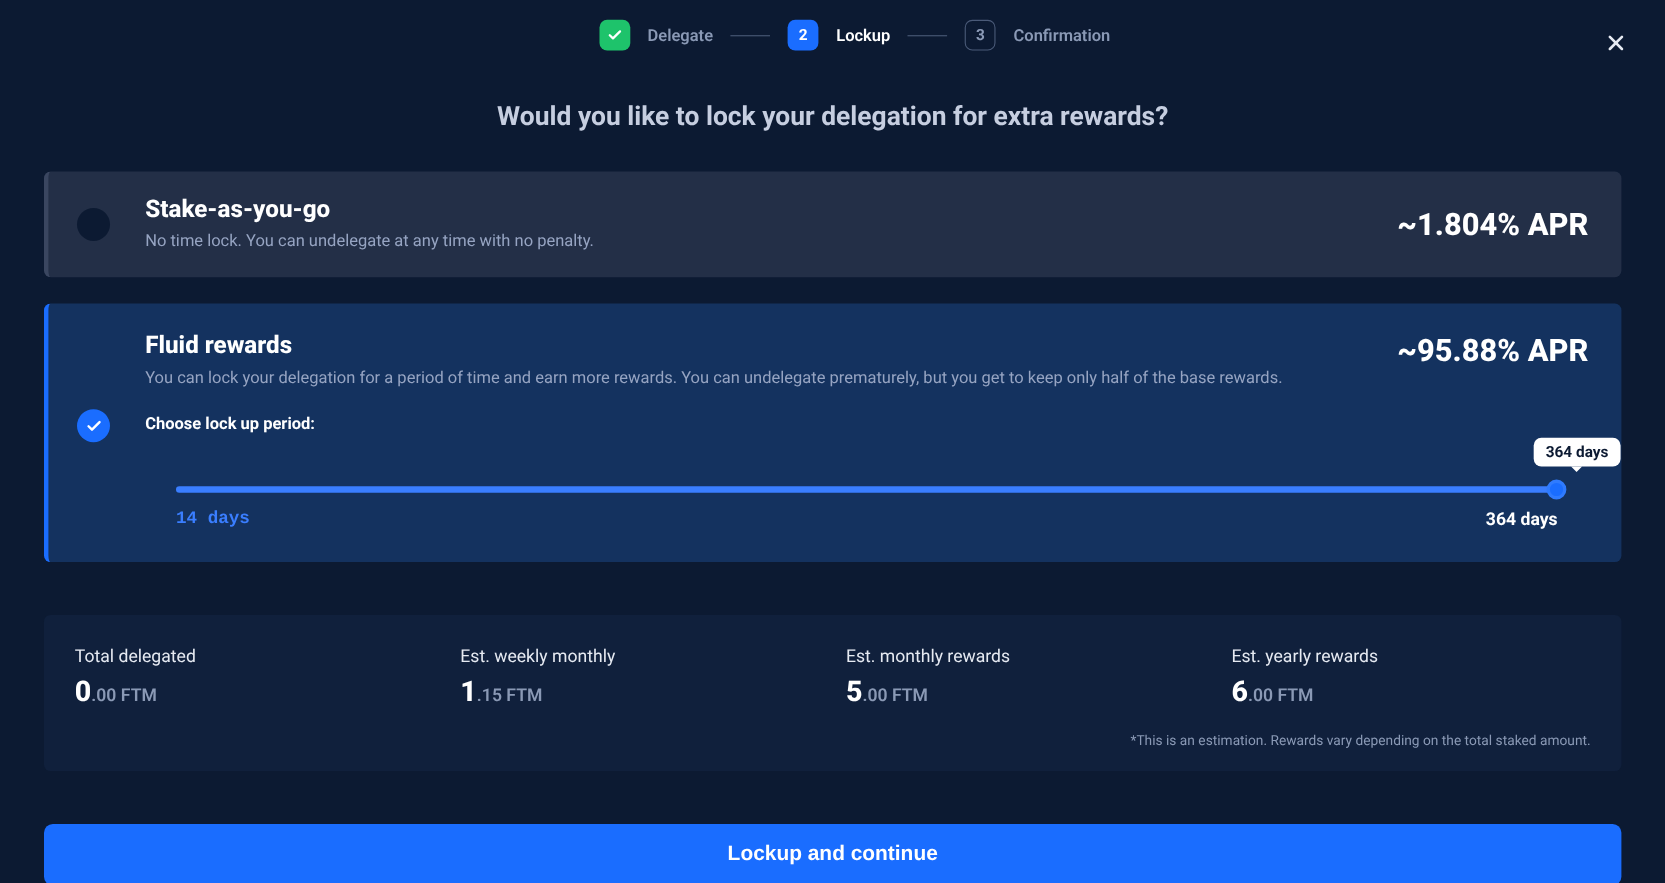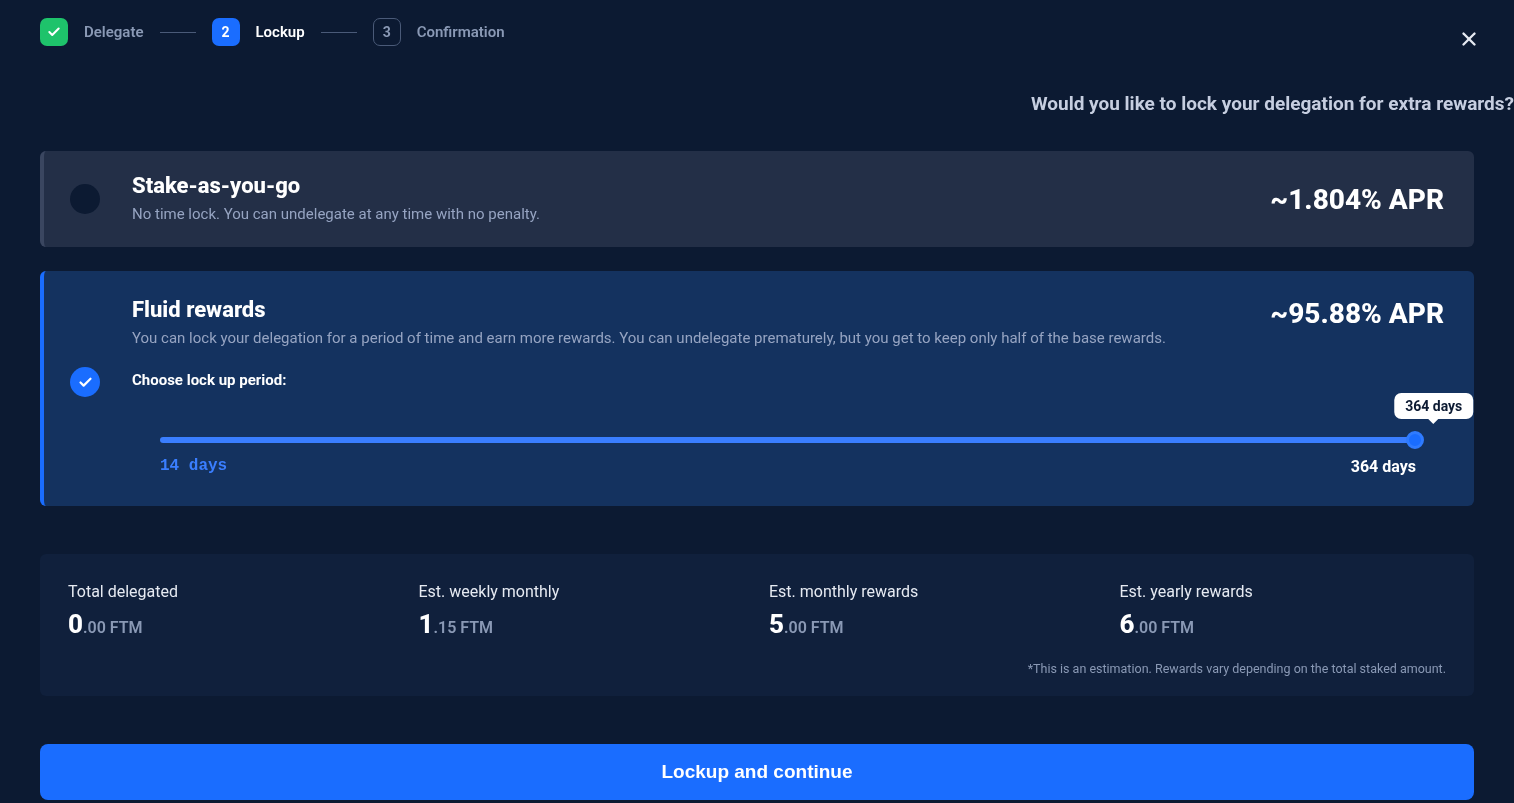--- a/index.html
+++ b/index.html
@@ -8,21 +8,21 @@
     font-family: -apple-system, BlinkMacSystemFont, "Segoe UI", Roboto, Helvetica, Arial, sans-serif;
     color: #fff;
     width: 1514px;
     height: 803px;
     overflow: hidden;
     position: relative;
   }
   .stepper {
     display: flex;
     align-items: center;
-    justify-content: flex-start;
+    justify-content: center;
     gap: 16px;
     padding-top: 18px;
     padding-left: 40px;
   }
   .step-badge {
     width: 28px;
     height: 28px;
     border-radius: 7px;
     display: flex;
     align-items: center;
@@ -37,22 +37,22 @@
   .step-label.muted { color: #8a99b5; }
   .step-line { width: 36px; height: 1px; background: #4a5a78; }
   .close-btn {
     position: absolute;
     top: 28px;
     right: 34px;
     cursor: pointer;
     color: #e6eaf2;
   }
   .headline {
-    text-align: right;
-    font-size: 19px;
+    text-align: center;
+    font-size: 24px;
     font-weight: 700;
     color: #c6cee0;
     margin-top: 46px;
   }
   .content {
     padding: 0 40px;
   }
   .option {
     margin-top: 36px;
     border-radius: 6px;

